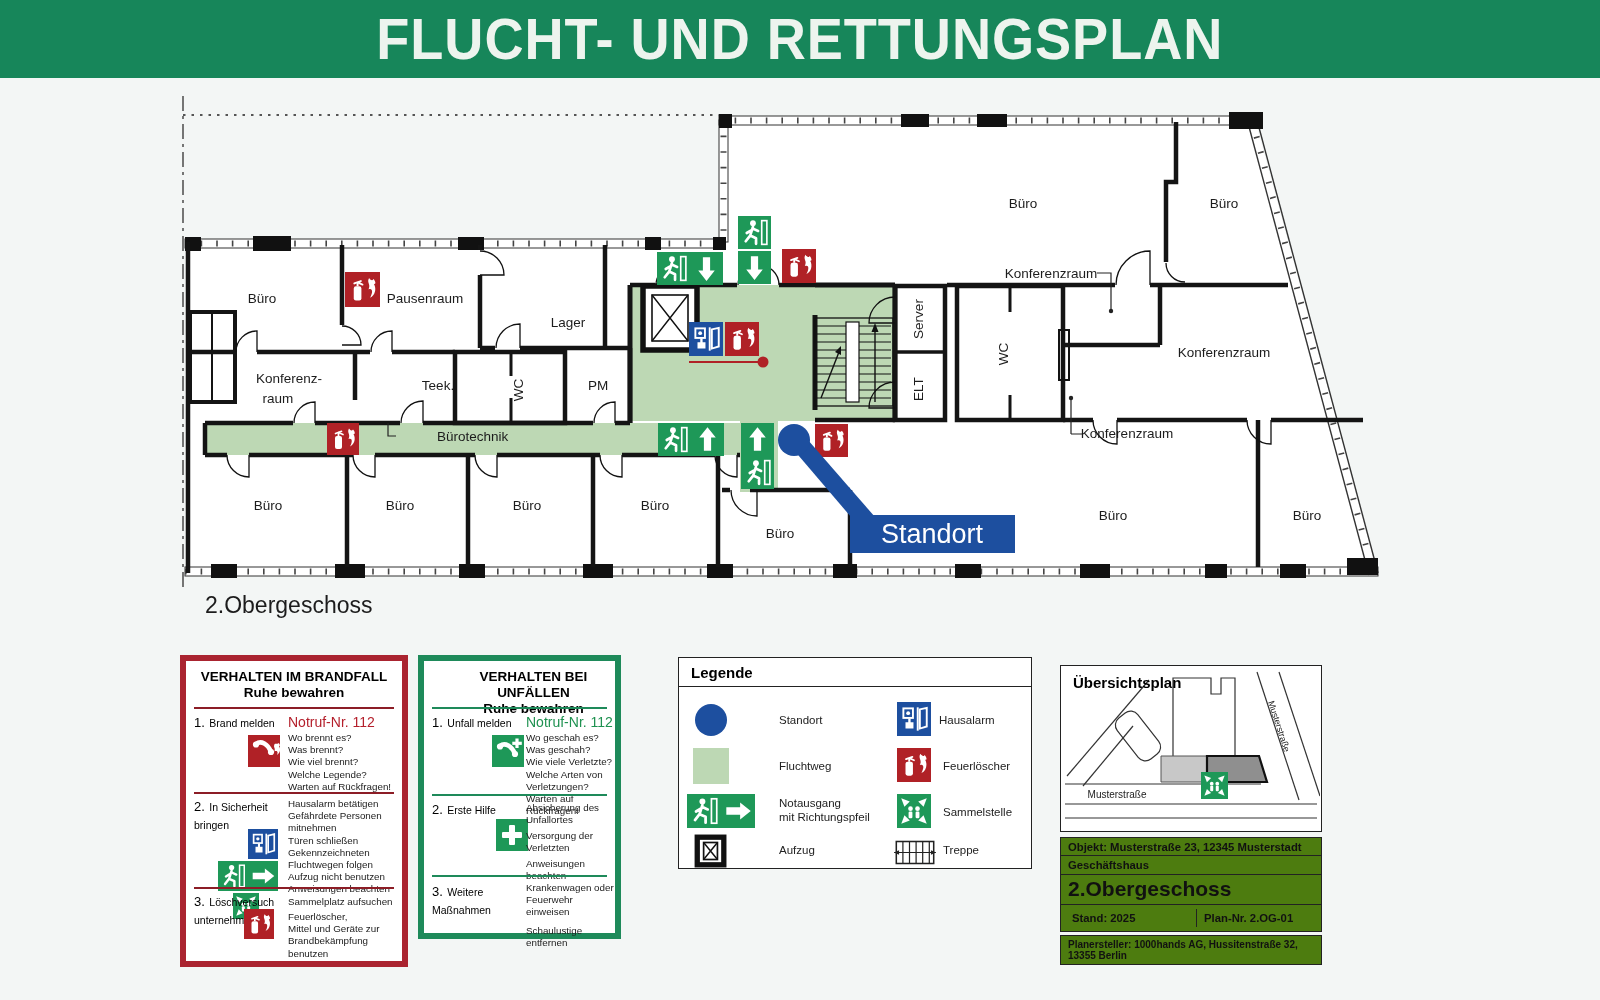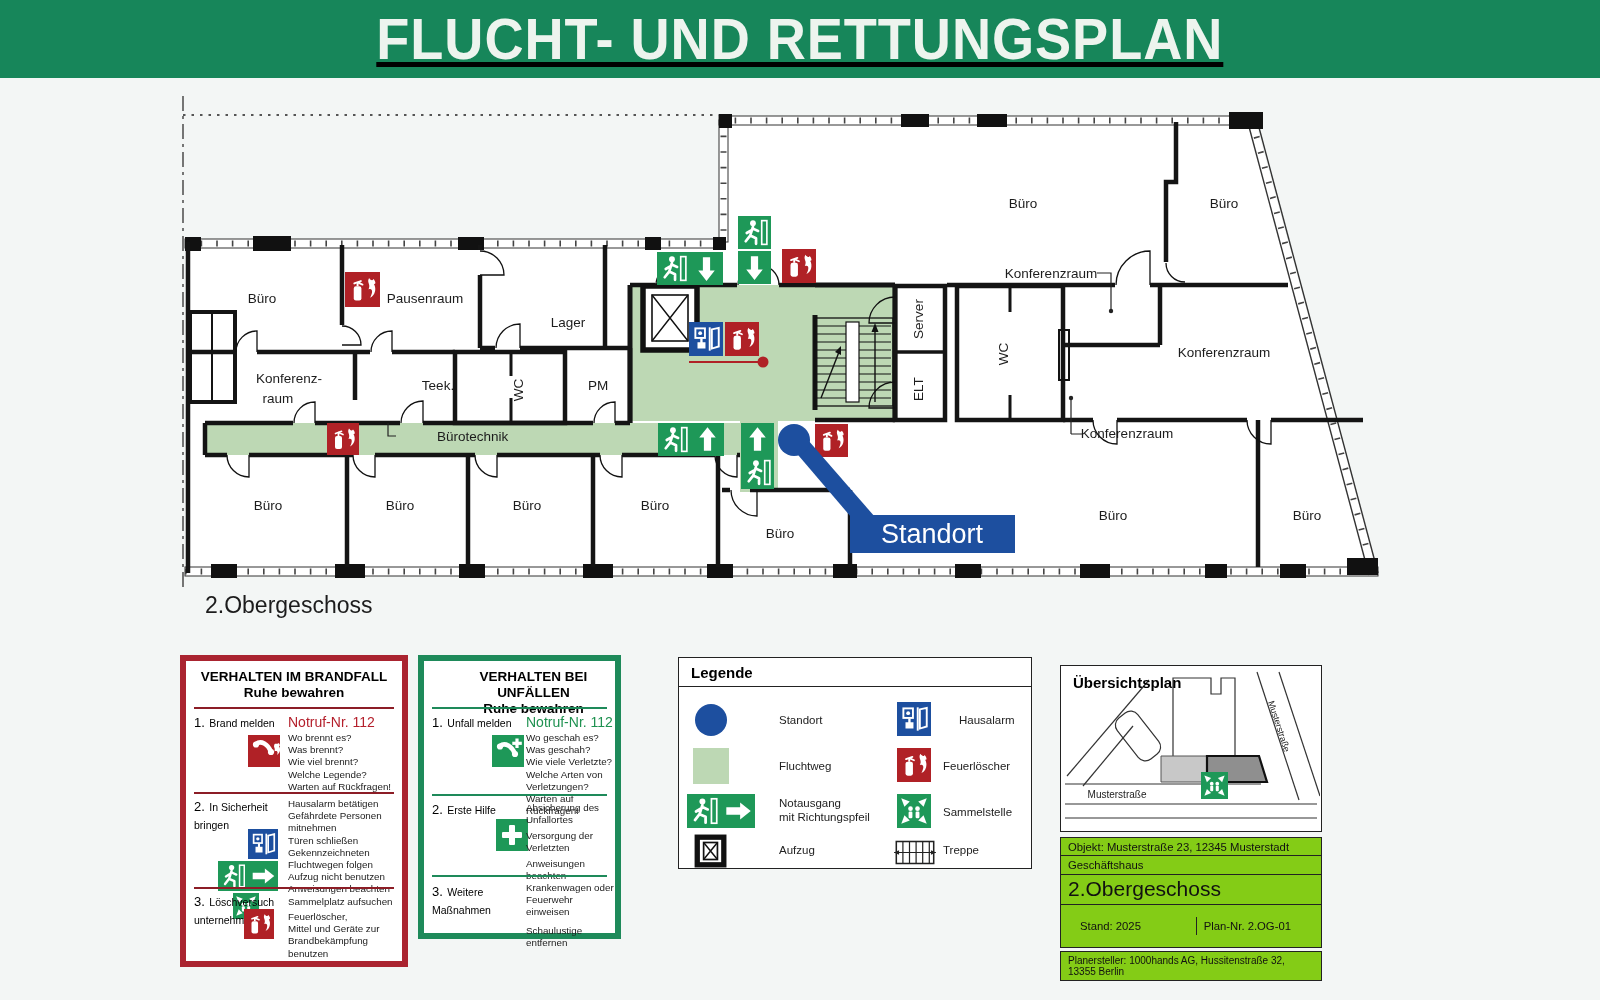--- a/index.html
+++ b/index.html
@@ -1,17 +1,17 @@
 <!DOCTYPE html>
 <html><head>
 <meta charset="utf-8">
 <style>
   html,body{margin:0;padding:0;}
   body{width:1600px;height:1000px;position:relative;background:#f3f6f5;font-family:"Liberation Sans",sans-serif;overflow:hidden;}
-  .banner{position:absolute;left:0;top:0;width:1600px;height:78px;background:#17865a;display:flex;align-items:center;justify-content:center;text-decoration:underline;}
+  .banner{position:absolute;left:0;top:0;width:1600px;height:78px;background:#17865a;display:flex;align-items:center;justify-content:center;}
   .banner h1{margin:0;color:#edf4ee;font-size:57px;font-weight:bold;letter-spacing:1px;transform:scaleX(.95);white-space:nowrap;}
   .floor-caption{position:absolute;left:205px;top:592px;font-size:23px;color:#1c1c1c;}
   .plan-wrap{position:absolute;left:175px;top:90px;width:1250px;height:505px;}
   
   .panel{position:absolute;background:#fff;box-sizing:border-box;}
   .p-red{left:180px;top:655px;width:228px;height:312px;border:6px solid #aa2430;}
   .p-green{left:418px;top:655px;width:203px;height:284px;border:6px solid #1e8a5a;padding-left:28px;}
   .p-title{text-align:center;font-weight:bold;font-size:13.5px;margin-top:8px;line-height:16px;}
   .p-sub{text-align:center;font-weight:bold;font-size:13.5px;}
   .rule{position:absolute;left:8px;right:8px;height:2px;}
@@ -24,23 +24,23 @@
   .abs{position:absolute;}
   
   .legend{left:678px;top:657px;width:354px;height:212px;border:1.5px solid #222;}
   .legend-head{font-weight:bold;font-size:15px;padding:6px 12px 5px;border-bottom:1.5px solid #222;}
   .leg-label{font-size:11.5px;color:#222;}
   
   .overview{left:1060px;top:665px;width:262px;height:167px;border:1.5px solid #222;}
   .ov-title{position:absolute;left:12px;top:8px;font-weight:bold;font-size:15px;}
   
   .info{position:absolute;left:1060px;top:838px;width:262px;}
-  .info .row{box-sizing:border-box;border:1.3px solid #222;background:#84cc16;padding:3px 7px;font-size:11.3px;margin-top:-1.3px;color:#111;}
+  .info .row{box-sizing:border-box;border:1.3px solid #222;background:#4d7c0f;padding:3px 7px;font-size:11.3px;margin-top:-1.3px;color:#111;font-weight:bold;}
   .info .row.big{font-size:21px;padding:2px 7px 3px;}
-  .info .row.split{display:flex;padding:12px;}
+  .info .row.split{display:flex;padding:4px;}
   .info .cell{padding:3px 7px;flex:0 0 52%;box-sizing:border-box;}
   .info .cell+.cell{border-left:1.3px solid #222;flex:1;}
   .info .row.gap{margin-top:3px;font-size:10px;}
   text{font-family:"Liberation Sans",sans-serif;}
 </style>
 </head>
 <body>
 
 <svg width="0" height="0" style="position:absolute" aria-hidden="true">
   <defs>
@@ -456,21 +456,21 @@
     <div>Notausgang</div>
       <div>mit Richtungspfeil</div>
   </div>
   <svg class="abs" style="left:14px;top:176px" width="34" height="34">
       <use href="#ic-aufzug"></use>
     </svg>
   <div class="abs leg-label" style="left:100px;top:186px">Aufzug</div>
   <svg class="abs" style="left:218px;top:44px" width="34" height="34">
       <use href="#ic-alarm"></use>
     </svg>
-  <div class="abs leg-label" style="left:280px;top:56px">Hausalarm</div>
+  <div class="abs leg-label" style="left:260px;top:56px">Hausalarm</div>
   <svg class="abs" style="left:218px;top:90px" width="34" height="34">
       <use href="#ic-ext"></use>
     </svg>
   <div class="abs leg-label" style="left:264px;top:102px">Feuerlöscher</div>
   <svg class="abs" style="left:218px;top:136px" width="34" height="34">
       <use href="#ic-sammel"></use>
     </svg>
   <div class="abs leg-label" style="left:264px;top:148px">Sammelstelle</div>
   <svg class="abs" style="left:214px;top:178px" width="44" height="33">
       <use href="#ic-treppe"></use>

